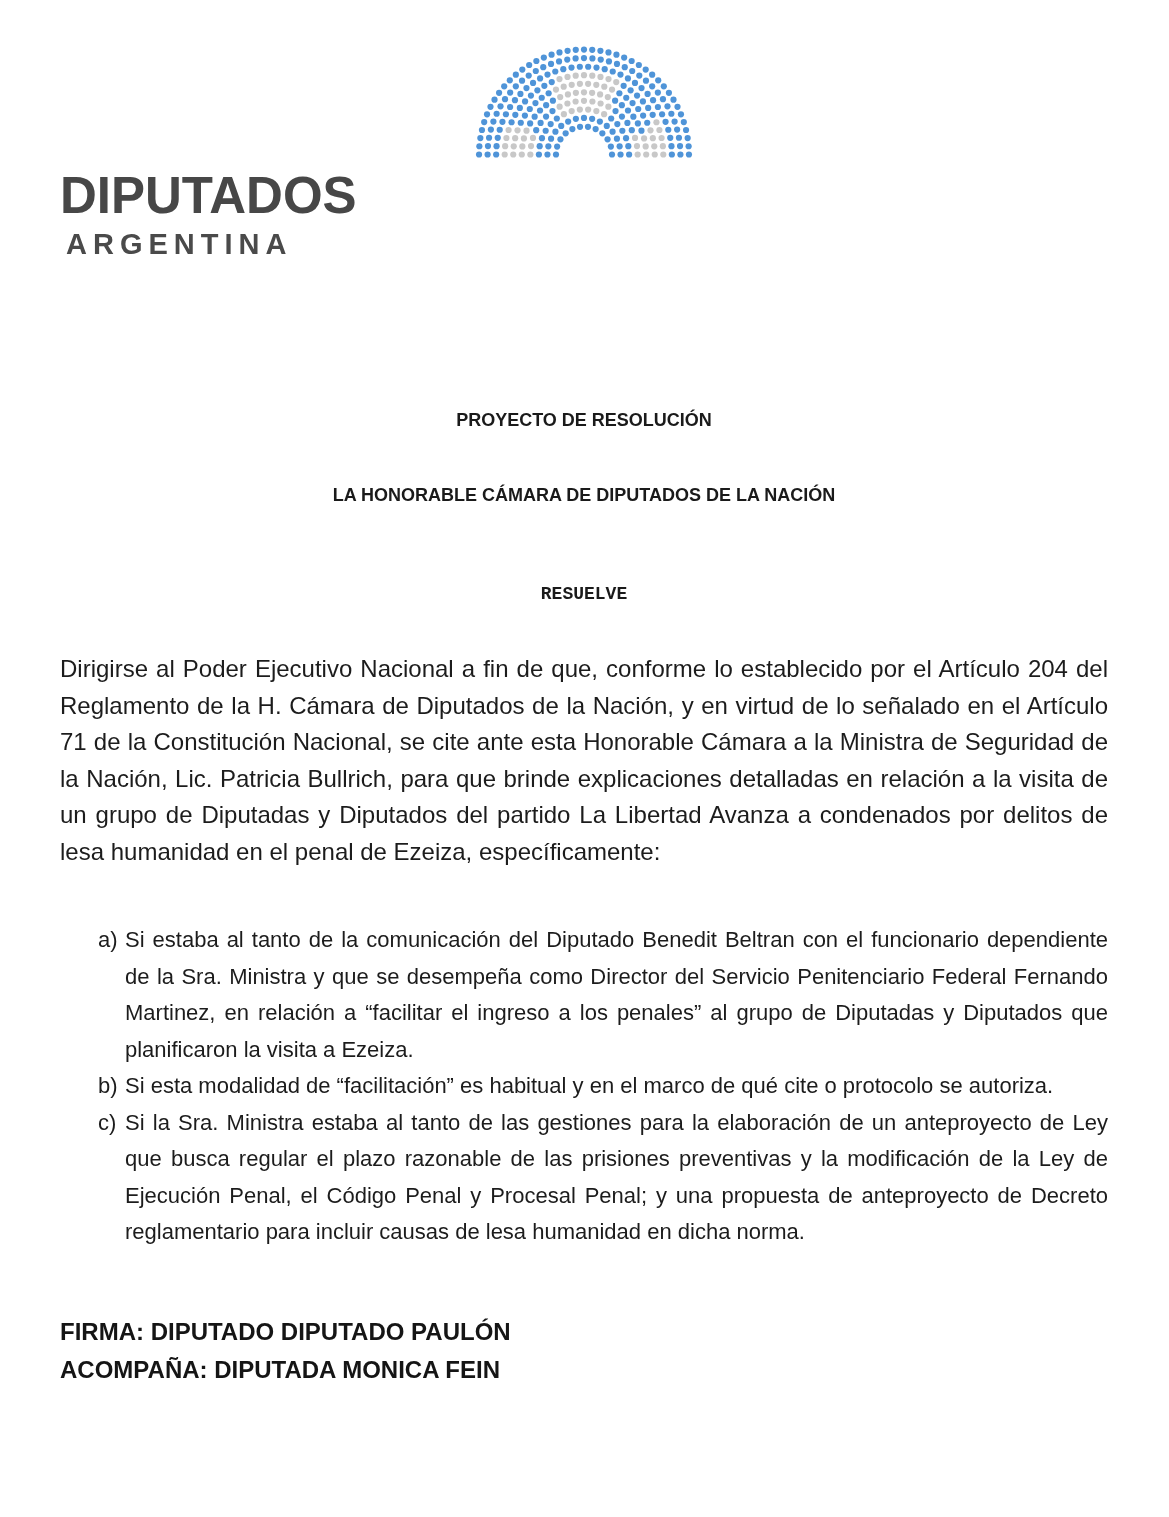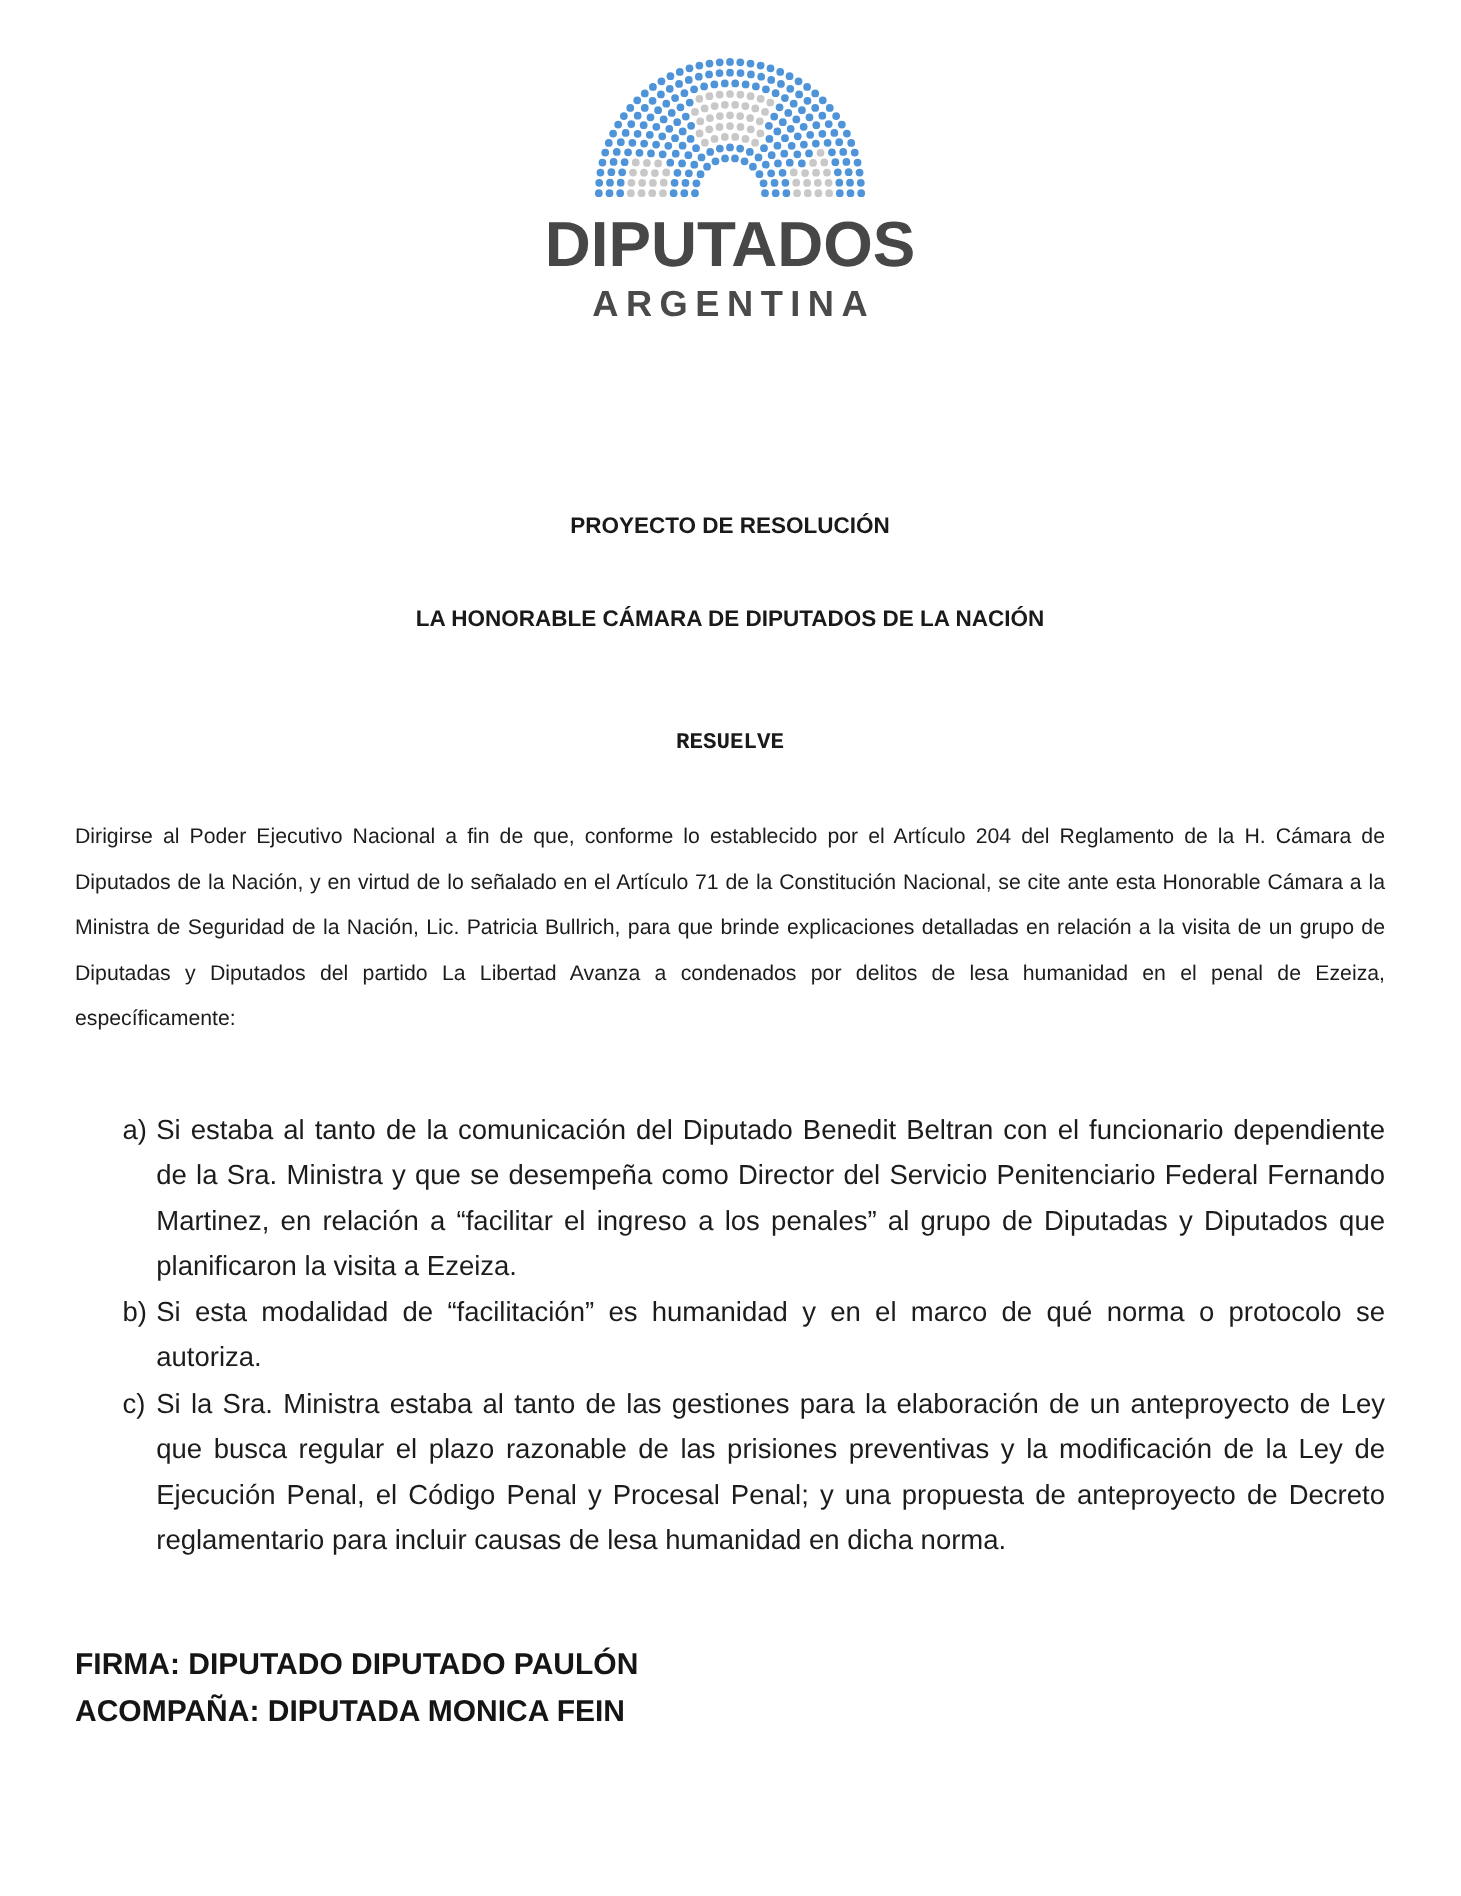--- a/index.html
+++ b/index.html
@@ -2,41 +2,41 @@
 <html><head>
 <meta charset="utf-8">
 <style>
   html,body{margin:0;padding:0;background:#ffffff;}
   .page{
     width:1169px;height:1517px;background:#ffffff;box-sizing:border-box;
     padding:45px 61px 0 60px;position:relative;
     font-family:"Liberation Sans",sans-serif;color:#1c1c1c;
   }
   
-  .logo{text-align:center;}
+  .logo{}
   .logo svg{display:block;margin:0 auto;}
   .logo-title{
     font-size:51px;font-weight:700;letter-spacing:0px;line-height:1;
     margin-top:12px;
   }
   .logo-subtitle{
     font-size:29px;font-weight:700;letter-spacing:6px;text-indent:6px;
     line-height:1;margin-top:9px;
   }
   
   .doc-heading{
     font-size:18px;font-weight:700;text-align:center;color:#1a1a1a;
     margin:0;line-height:30px;
   }
   .h1{margin-top:146px;}
   .h2{margin-top:45px;text-align:center;}
   .h3{margin-top:69px;font-family:Liberation Mono, monospace;}
   
   .intro{
-    margin:42px 0 0 0;font-size:17px;line-height:36.5px;
+    margin:42px 0 0 0;font-size:24px;line-height:36.5px;
     text-align:justify;color:#1c1c1c;
   }
   .items{
     list-style:none;margin:52px 0 0 0;padding:0 0 0 38px;
   }
   .items li{
     display:flex;font-size:22px;line-height:36.5px;color:#1c1c1c;
   }
   .items .marker{flex:0 0 27px;}
   .items .item-text{flex:1;text-align:justify;}
@@ -327,21 +327,21 @@
 
     <p class="intro">Dirigirse al Poder Ejecutivo Nacional a fin de que, conforme lo establecido por el Artículo 204 del Reglamento de la H. Cámara de Diputados de la Nación, y en virtud de lo señalado en el Artículo 71 de la Constitución Nacional, se cite ante esta Honorable Cámara a la Ministra de Seguridad de la Nación, Lic. Patricia Bullrich, para que brinde explicaciones detalladas en relación a la visita de un grupo de Diputadas y Diputados del partido La Libertad Avanza a condenados por delitos de lesa humanidad en el penal de Ezeiza, específicamente:</p>
 
     <ol class="items">
       <li>
         <span class="marker">a)</span>
         <span class="item-text">Si estaba al tanto de la comunicación del Diputado Benedit Beltran con el funcionario dependiente de la Sra. Ministra y que se desempeña como Director del Servicio Penitenciario Federal Fernando Martinez, en relación a “facilitar el ingreso a los penales” al grupo de Diputadas y Diputados que planificaron la visita a Ezeiza.</span>
       </li>
       <li>
         <span class="marker">b)</span>
-        <span class="item-text">Si esta modalidad de “facilitación” es humanidad y en el marco de qué norma o protocolo se autoriza.</span>
+        <span class="item-text">Si esta modalidad de “facilitación” es habitual y en el marco de qué cite o protocolo se autoriza.</span>
       </li>
       <li>
         <span class="marker">c)</span>
         <span class="item-text">Si la Sra. Ministra estaba al tanto de las gestiones para la elaboración de un anteproyecto de Ley que busca regular el plazo razonable de las prisiones preventivas y la modificación de la Ley de Ejecución Penal, el Código Penal y Procesal Penal; y una propuesta de anteproyecto de Decreto reglamentario para incluir causas de lesa humanidad en dicha norma.</span>
       </li>
     </ol>
 
     <div class="signatures">
       <div class="sig">FIRMA: DIPUTADO DIPUTADO PAULÓN</div>
       <div class="sig">ACOMPAÑA: DIPUTADA MONICA FEIN</div>

